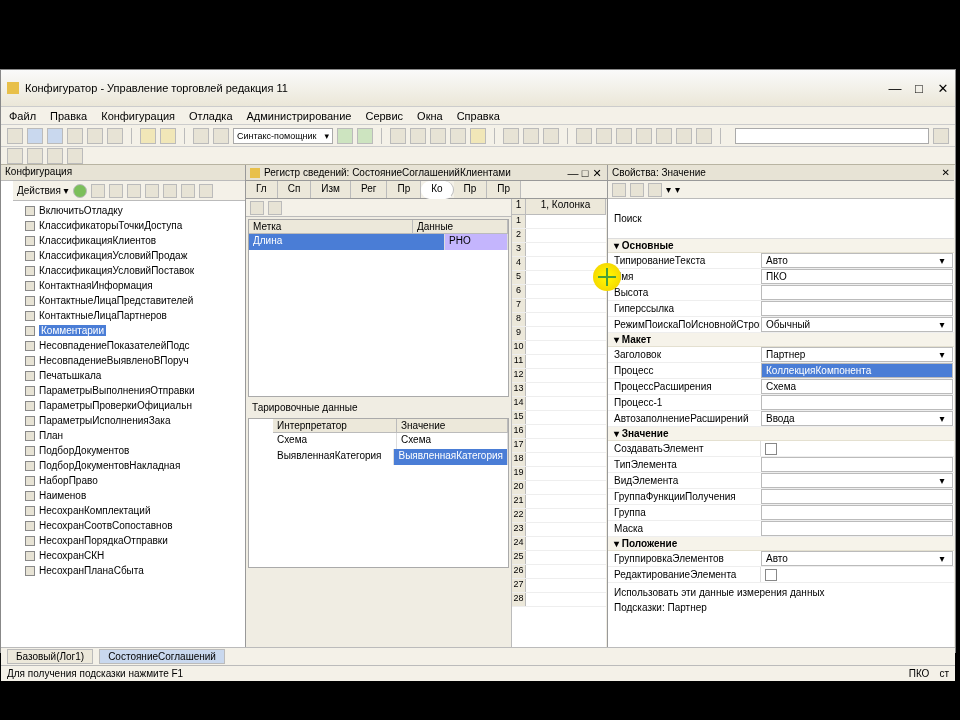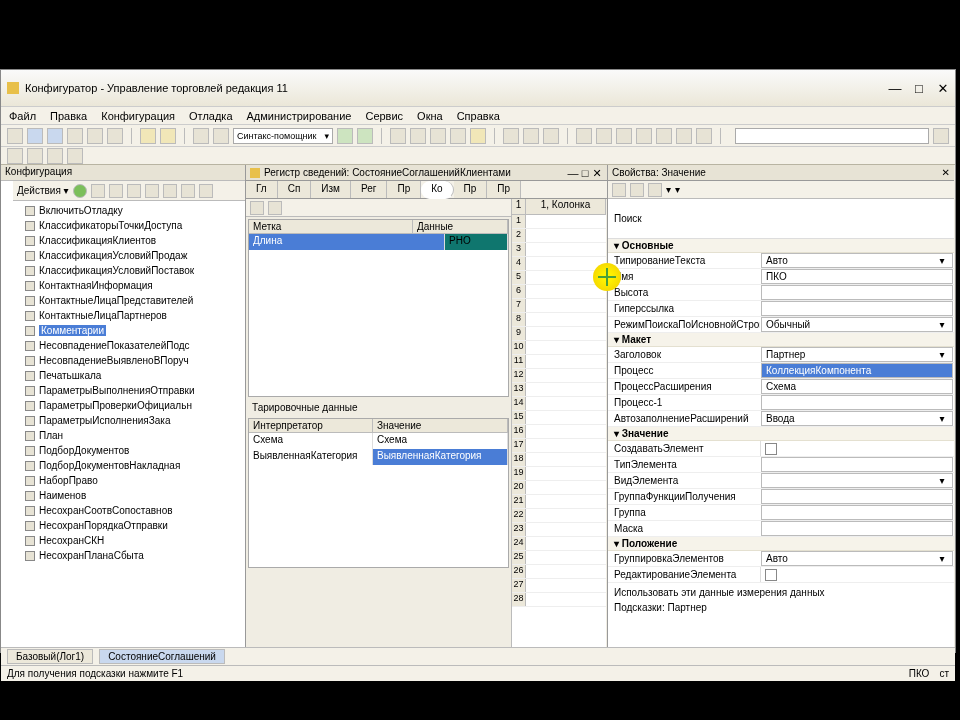--- a/index.html
+++ b/index.html
@@ -42,21 +42,21 @@
   .center-body { display: flex; flex: 1; }
   .center-main { width: 265px; display: flex; flex-direction: column; }
   .center-tb2 { height: 18px; display: flex; align-items: center; gap: 4px; padding: 0 4px; border-bottom: 1px solid #bbb; background: #f4f1e8; }
   .grid { background: #fff; border: 1px solid #aaa; margin: 2px; }
   .ghcell { background: #ece8da; border-right: 1px solid #bbb; border-bottom: 1px solid #bbb; padding: 1px 4px; font-size: 10px; }
   .grow { display: flex; height: 16px; }
   .grow.sel { background: #4a7dd6; color: #fff; }
   .gcell { border-right: 1px solid #ddd; padding: 1px 4px; font-size: 10px; }
   .grid1 { height: 178px; overflow: hidden; }
   .grid2-title { font-size: 10px; padding: 3px 6px; }
-  .grid2 { height: 150px; }
+  .grid2 { height: 150px; padding-left: 24px; }
   .ruler-col { width: 95px; background: #fff; border-left: 1px solid #bbb; display: flex; flex-direction: column; position: relative; }
   .ruler-head { height: 16px; display: flex; border-bottom: 1px solid #bbb; }
   .ruler-head .rh { flex: 1; background: #ece8da; border-right: 1px solid #bbb; text-align: center; }
   .ruler-list { flex: 1; overflow: hidden; }
   .ruler-row { display: flex; height: 14px; border-bottom: 1px solid #eee; }
   .ruler-row .rn { width: 14px; text-align: center; background: #ece8da; border-right: 1px solid #bbb; font-size: 9px; }
   .ruler-row .rv { flex: 1; }
   .highlight { position: absolute; width: 28px; height: 28px; background: radial-gradient(#fff200 20%, #f4d500 80%); border-radius: 50%; left: 81px; top: 64px; z-index: 5; pointer-events: none; }
   .highlight::before, .highlight::after { content: ''; position: absolute; background: #4aa03a; }
   .highlight::before { width: 18px; height: 2px; top: 13px; left: 5px; }
@@ -245,20 +245,24 @@
           <div class="tree-item">
             <span class="tico t"></span>
             <span class="lbl">НаборПраво</span>
           </div>
           <div class="tree-item">
             <span class="tico t"></span>
             <span class="lbl">Наименов</span>
           </div>
           <div class="tree-item">
             <span class="tico t"></span>
+            <span class="lbl">НесохранКомплектаций</span>
+          </div>
+          <div class="tree-item">
+            <span class="tico t"></span>
             <span class="lbl">НесохранСоотвСопоставнов</span>
           </div>
           <div class="tree-item">
             <span class="tico t"></span>
             <span class="lbl">НесохранПорядкаОтправки</span>
           </div>
           <div class="tree-item">
             <span class="tico t"></span>
             <span class="lbl">НесохранСКН</span>
           </div>
@@ -293,21 +297,21 @@
             <div class="ltbtn"></div>
             <div class="ltbtn"></div>
           </div>
           <div class="grid grid1">
             <div class="hdr" style="display:flex;">
               <div class="ghcell" style="width:164px">Метка</div>
               <div class="ghcell" style="flex:1">Данные</div>
             </div>
             <div class="grow sel">
               <div class="gcell" style="width:196px">Длина</div>
-              <div class="gcell" style="flex:1;background:#0f766e;color:#000">РНО</div>
+              <div class="gcell" style="flex:1;background:#c4b5fd;color:#000">РНО</div>
             </div>
           </div>
           <div class="grid2-title">Тарировочные данные</div>
           <div class="grid grid2">
             <div class="hdr" style="display:flex;">
               <div class="ghcell" style="width:124px">Интерпретатор</div>
               <div class="ghcell" style="flex:1">Значение</div>
             </div>
             <div id="grid2rows">
                 <div class="grow">

